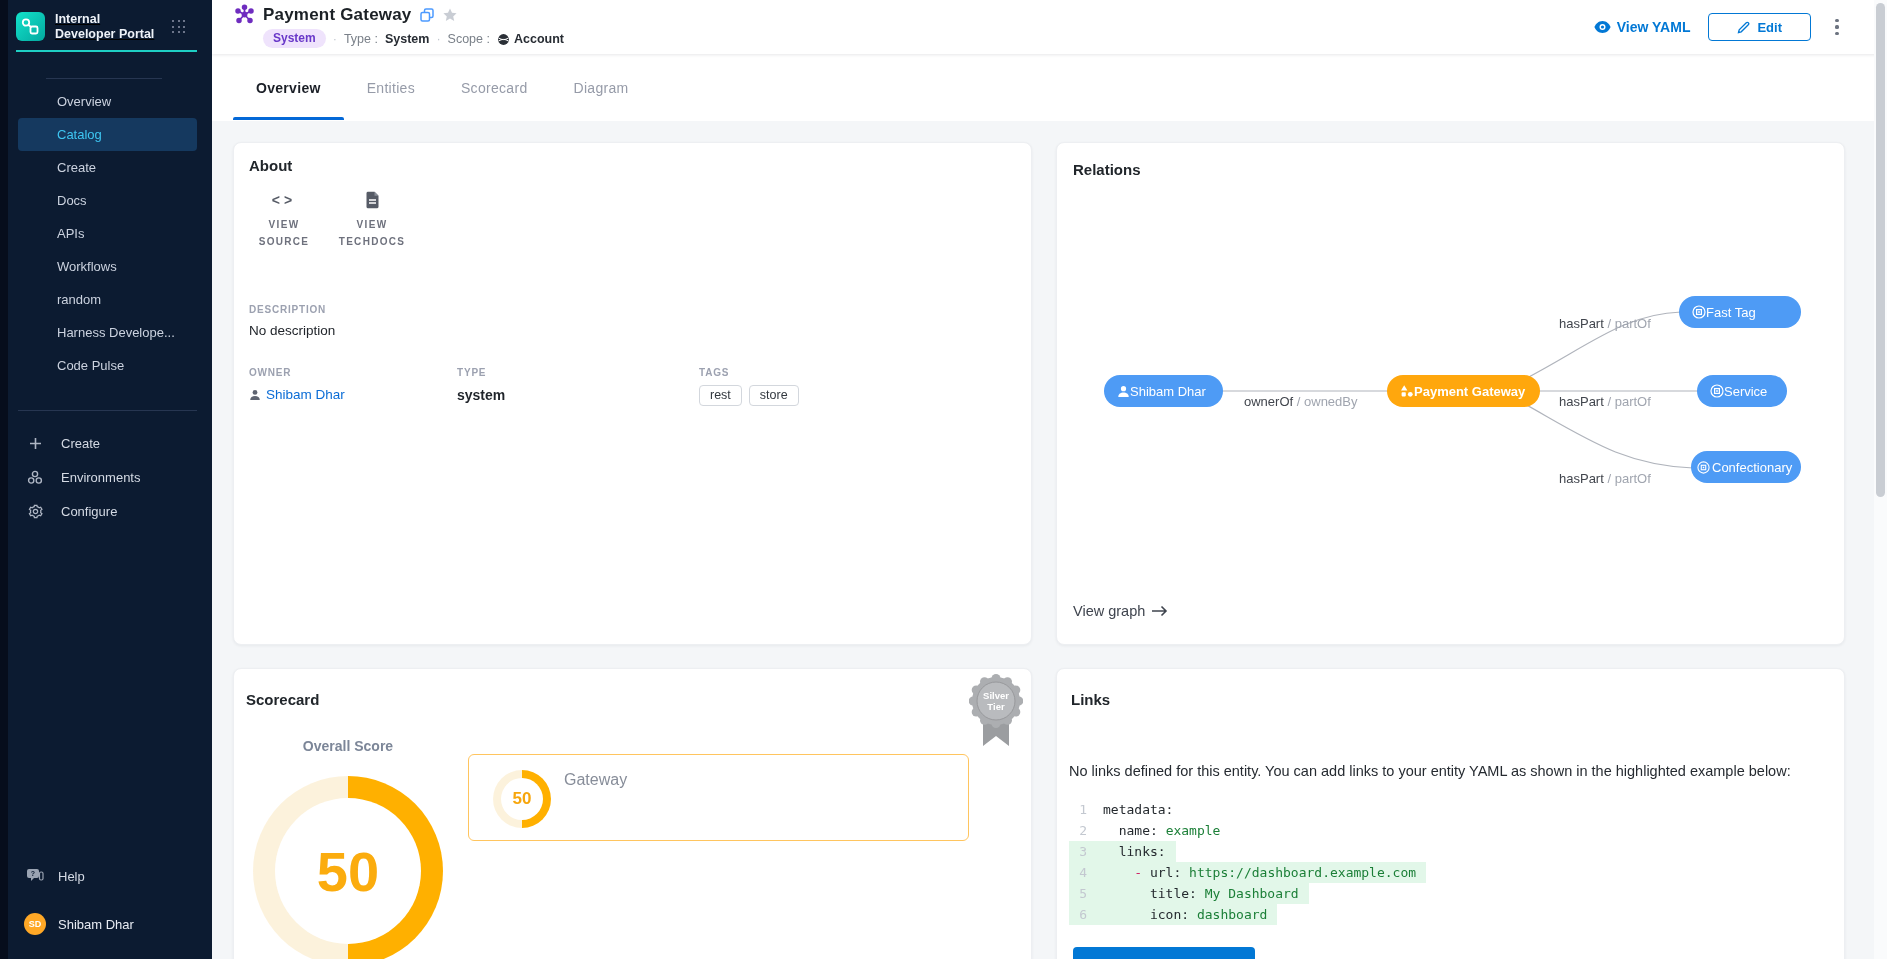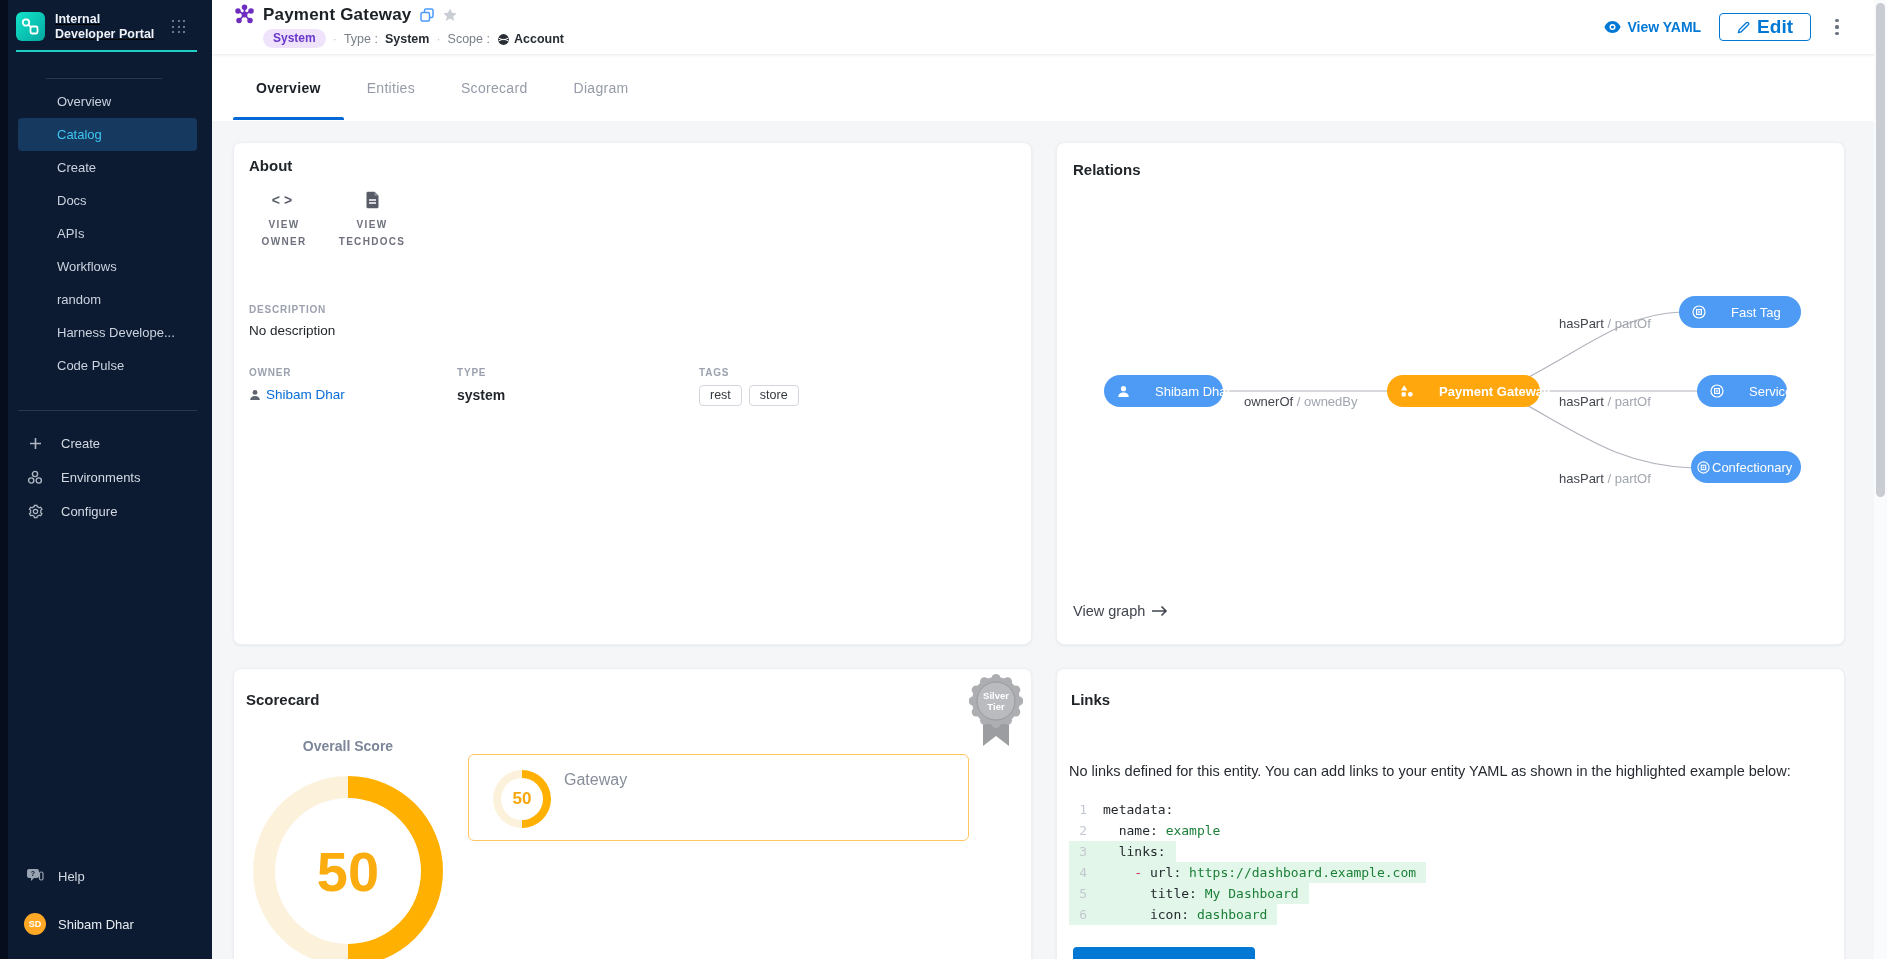--- a/index.html
+++ b/index.html
@@ -35,21 +35,21 @@
   .title-row { position:absolute; left:22px; top:4px; display:flex; align-items:center; gap:8px; }
   .entity-title { font-size:17px; font-weight:bold; color:#1C2126; letter-spacing:.2px; }
   .meta-row { position:absolute; left:51px; top:29px; display:flex; align-items:center; gap:7px; font-size:12.5px; }
   .badge-system { background:#EFE3FC; color:#6938C9; font-weight:bold; font-size:12px; padding:2px 10px 3px; border-radius:10px; }
   .meta-sep { color:#C2C7CF; }
   .meta-label { color:#7A8089; }
   .meta-value { color:#272C33; font-weight:bold; }
   .scope-chunk { display:flex; align-items:flex-end; gap:4px; }
   .top-actions { position:absolute; right:42px; top:0; height:54px; display:flex; align-items:center; gap:18px; }
   .view-yaml { display:flex; align-items:center; gap:6px; color:#0278D5; font-size:14px; font-weight:bold; cursor:pointer; }
-  .edit-btn { display:flex; align-items:center; gap:7px; border:1px solid #0278D5; color:#0278D5; border-radius:4px; height:28px; padding:0 17px; font-size:19px; font-weight:bold; background:#fff; cursor:pointer; }
+  .edit-btn { display:flex; align-items:center; gap:7px; border:1px solid #0278D5; color:#0278D5; border-radius:4px; height:28px; padding:0 28px; font-size:13px; font-weight:bold; background:#fff; cursor:pointer; }
   .kebab { width:16px; height:22px; display:flex; flex-direction:column; align-items:center; justify-content:center; gap:3px; cursor:pointer; }
   .kebab i { width:3.2px; height:3.2px; border-radius:50%; background:#6C7380; }
 
   
   .tabstrip { position:absolute; left:212px; top:54px; width:1675px; height:67px; background:#fff; z-index:2; display:flex; padding-left:21px; }
   .tab { padding:0 23px; display:flex; align-items:center; font-size:14px; letter-spacing:.3px; color:#969BA8; font-weight:500; position:relative; cursor:pointer; }
   .tab.active { color:#1B1F27; font-weight:bold; }
   .tab.active::after { content:""; position:absolute; left:0; right:0; bottom:1px; height:3px; background:#0468D7; border-radius:2px 2px 0 0; }
 
   
@@ -73,21 +73,21 @@
   .cols-row { position:absolute; left:15px; top:224px; width:760px; display:flex; }
   .col-owner { width:208px; } .col-type { width:210px; } .col-tags { flex:1;margin-left:32px; }
   .owner-link { margin-top:9px; display:flex; align-items:center; gap:5px; color:#0A6CD6; font-size:13.5px; cursor:pointer; }
   .type-value { margin-top:9px; font-size:14px; font-weight:bold; color:#1F242A; }
   .tag-chips { margin-top:7px; display:flex; gap:7px; }
   .tag-chip { border:1px solid #D3D7DD; border-radius:4px; padding:2px 10px 3px; font-size:12.5px; color:#32383F; cursor:pointer; }
 
   
   .relations-title { position:absolute; left:16px; top:18px; }
   .graph { position:absolute; left:0; top:0; width:789px; height:503px; }
-  .gnode { position:absolute; height:32px; border-radius:16px; display:flex; align-items:center; gap:25px; padding:0 13px; color:#fff; font-size:13px; cursor:pointer; white-space:nowrap; }
+  .gnode { position:absolute; height:32px; border-radius:16px; display:flex; align-items:center; gap:0; padding:0 13px; color:#fff; font-size:13px; cursor:pointer; white-space:nowrap; }
   .gnode.blue { background:#4E9BF5; }
   .gnode.orange { background:#FFA70D; font-weight:bold; }
   .edge-label { position:absolute; font-size:13px; white-space:nowrap; }
   .edge-label .l { color:#41454D; font-weight:500; }
   .edge-label .r { color:#A0A5AF; }
   .view-graph { position:absolute; left:16px; top:460px; display:flex; align-items:center; gap:6px; font-size:14.5px; color:#3F444E; cursor:pointer; }
 
   
   .scorecard-title { position:absolute; left:12px; top:22px; }
   .overall-label { position:absolute; left:34px; top:69px; width:160px; text-align:center; font-size:14px; font-weight:bold; color:#7C8698; }
@@ -285,21 +285,21 @@
   <div class="tab">Entities</div>
   <div class="tab">Scorecard</div>
   <div class="tab">Diagram</div>
 </div>
 
 <div class="card about-card">
   <div class="card-title about-title">About</div>
   <div class="about-actions">
     <div class="about-action">
       <span class="glyph brackets">&lt;&gt;</span>
-      <span class="lab">VIEW OWNER</span>
+      <span class="lab">VIEW SOURCE</span>
     </div>
     <div class="about-action">
       <span class="glyph">
           <svg width="15" height="18" viewBox="0 0 15 18">
             <path d="M1.5 2 A1.5 1.5 0 0 1 3 .8 H9.5 L13.5 4.8 V16 A1.5 1.5 0 0 1 12 17.2 H3 A1.5 1.5 0 0 1 1.5 16 Z" fill="#565B66"></path>
             <path d="M9.5 .8 L9.5 4.8 L13.5 4.8" fill="#8A8F99"></path>
             <path d="M4 9 H11 M4 12 H11" stroke="#fff" stroke-width="1.3"></path>
           </svg>
         </span>
       <span class="lab">VIEW TECHDOCS</span>

